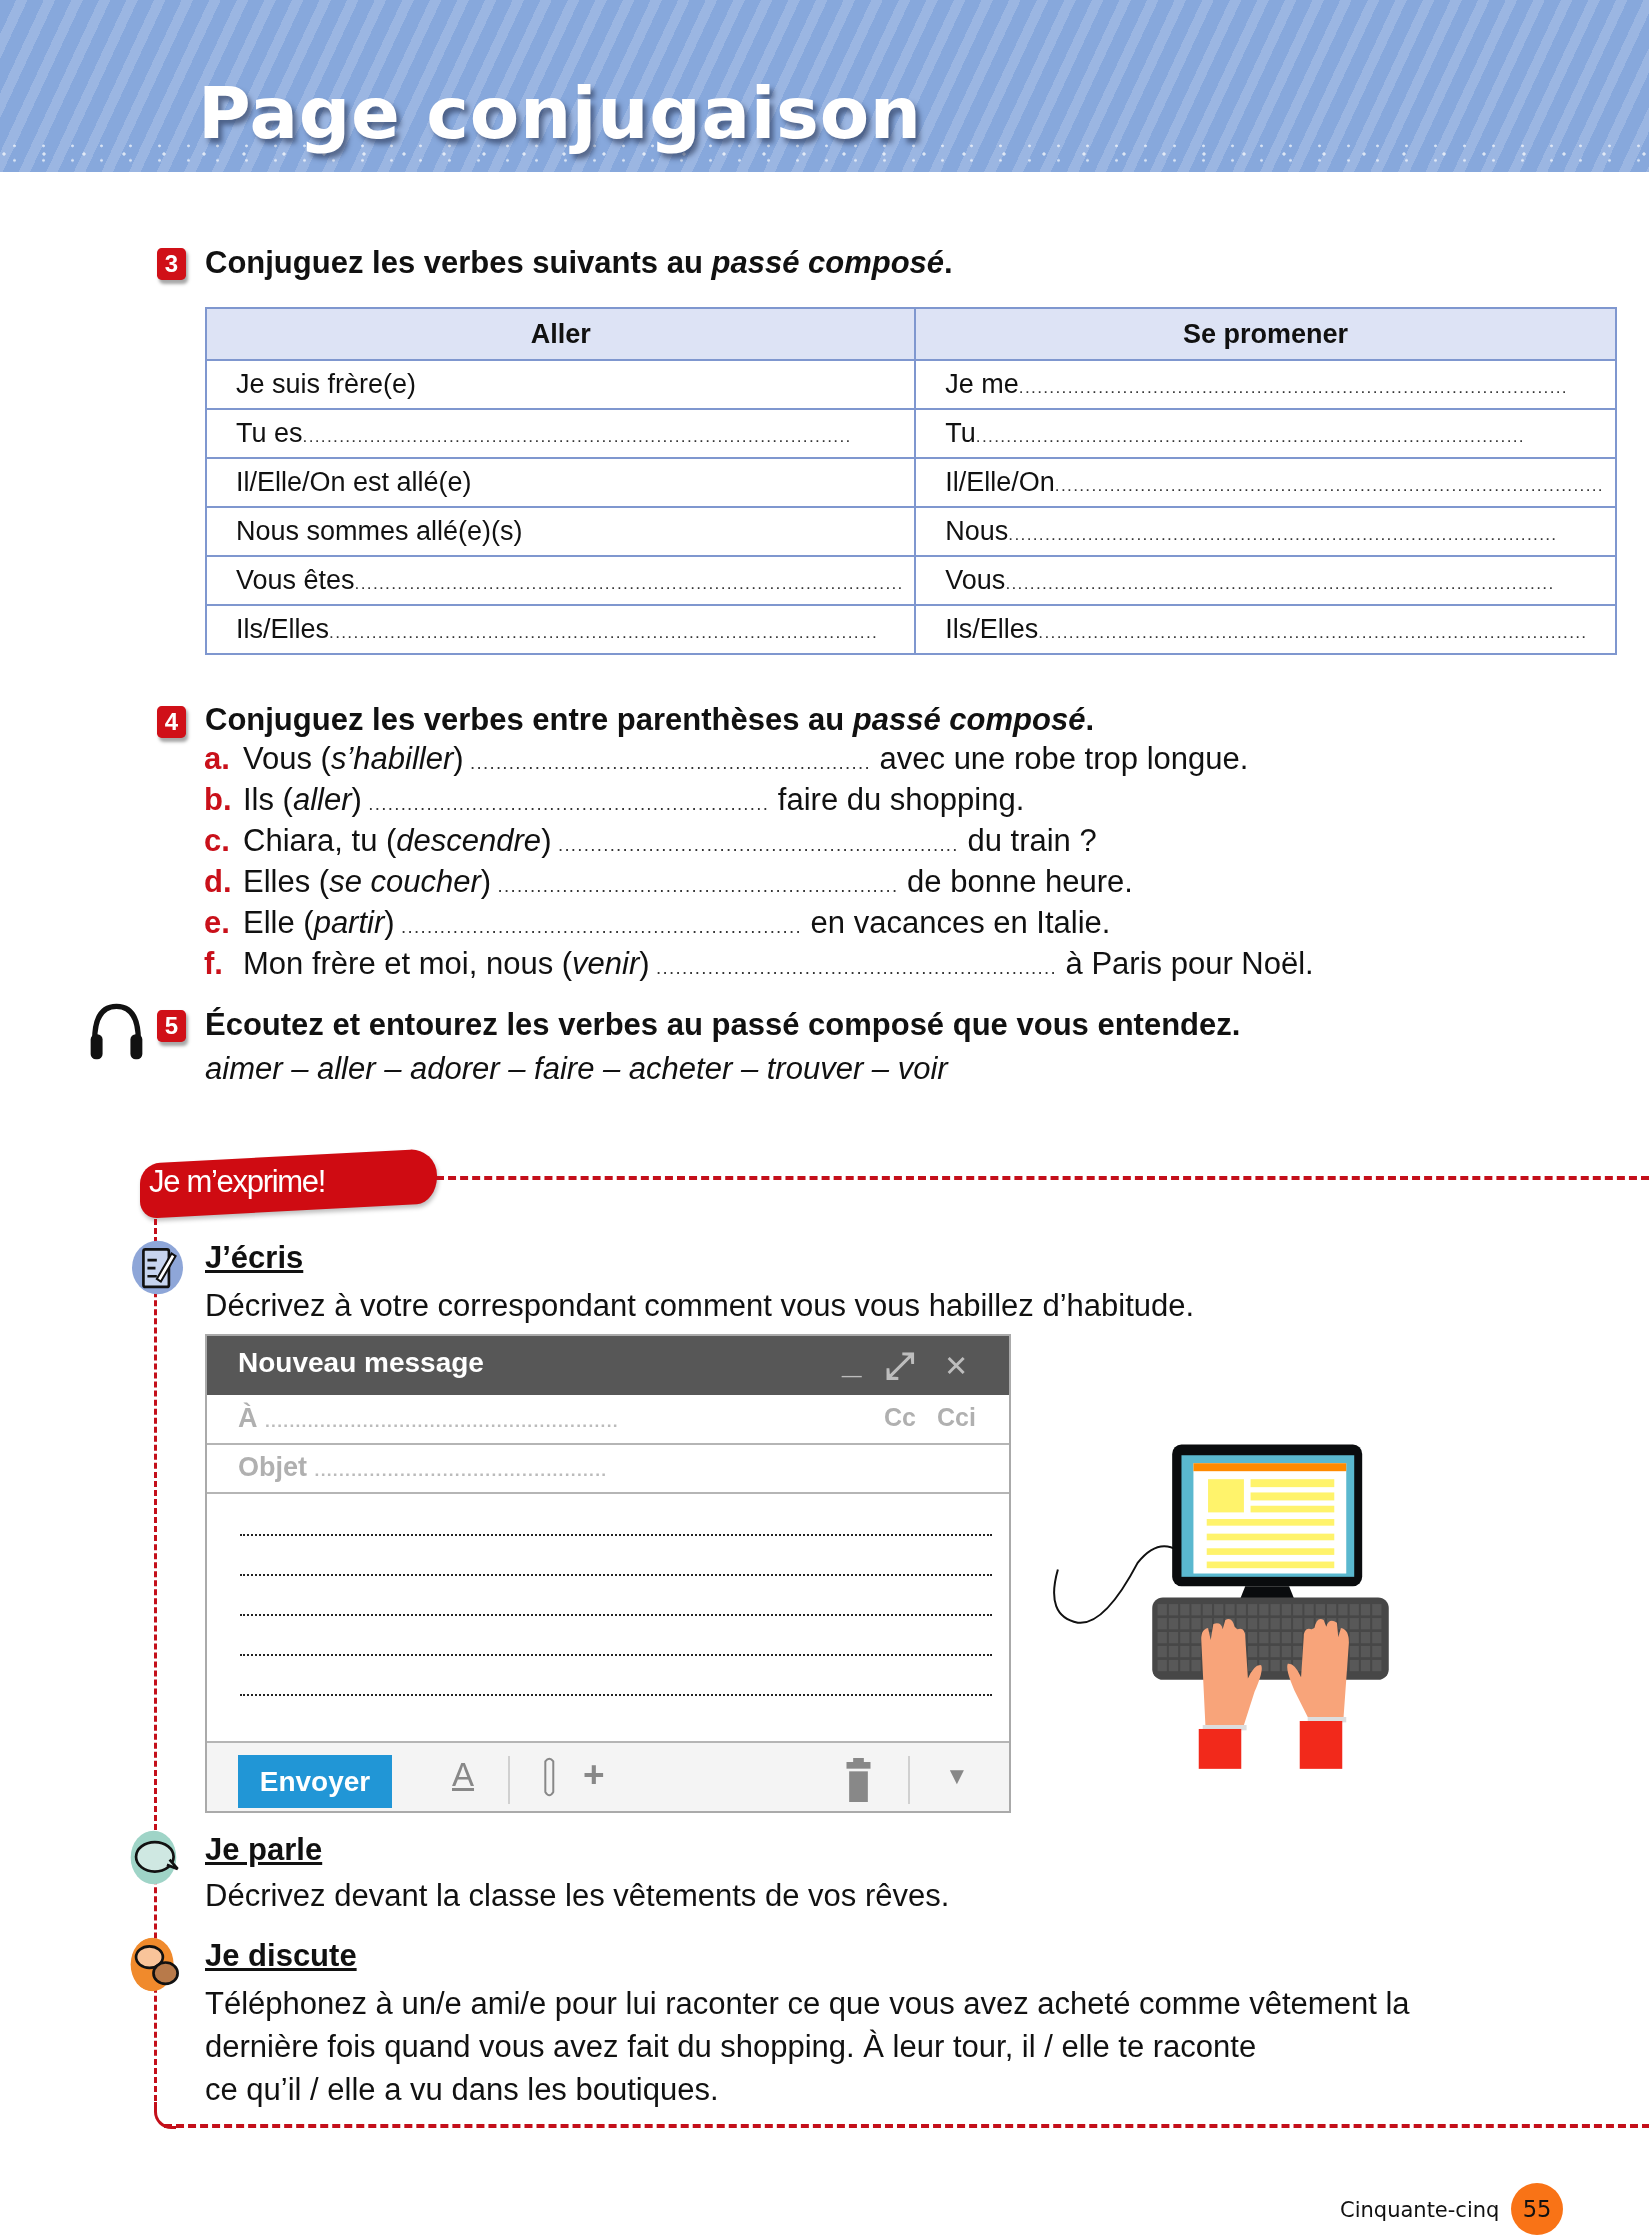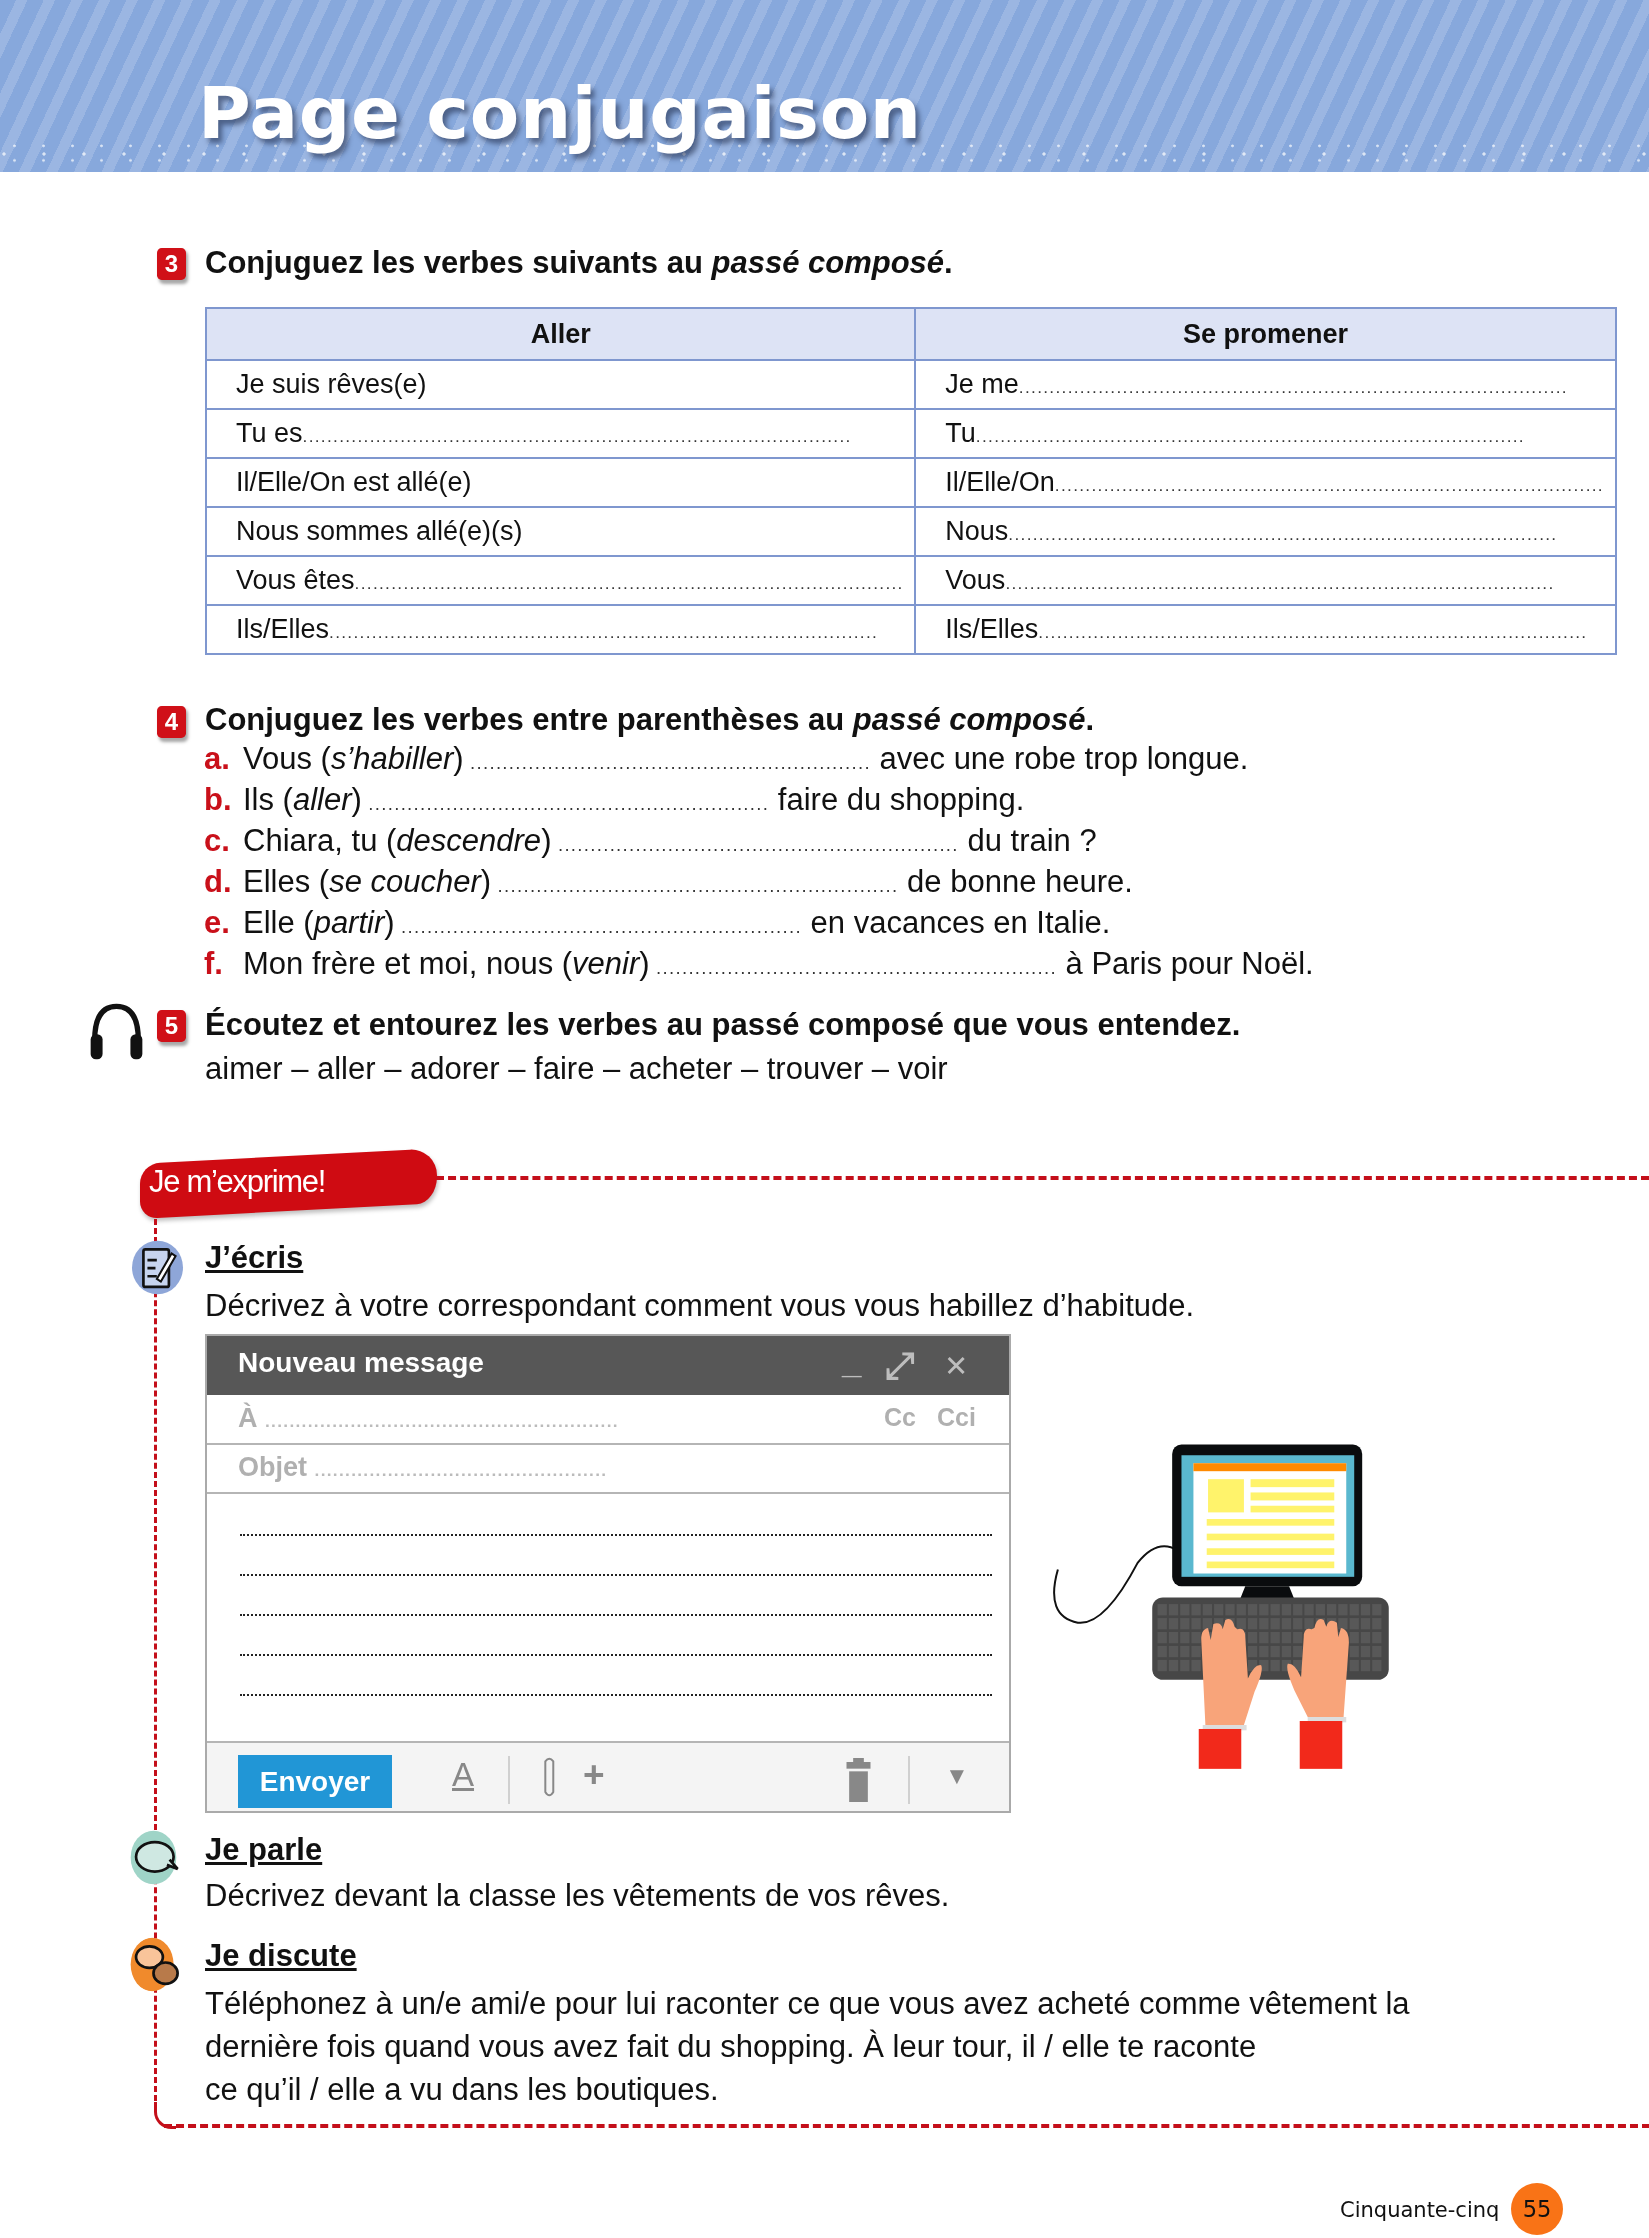--- a/index.html
+++ b/index.html
@@ -32,21 +32,21 @@
   .conj-table td { height:47px; font-size:27px; padding:0 10.6px 0 29px; white-space:nowrap; overflow:hidden; }
   .dots { display:inline-block; color:#333; letter-spacing:1.3px; font-size:17.3px; vertical-align:baseline; }
 
   
   .ex4-list { left:204px; top:738px; }
   .ex4-item { height:41px; font-size:31px; white-space:nowrap; line-height:41px; }
   .ex4-item .letter { color:#c9101a; font-weight:bold; display:inline-block; width:39px; }
   .ex4-item i { font-style:italic; }
   .ex4-item .blank { color:#333; letter-spacing:1.3px; font-size:18.6px; }
 
-  .ex5-verbs { left:205px; top:1051px; font-size:31px; white-space:nowrap; }
+  .ex5-verbs { left:205px; top:1051px; font-size:31px; font-style:italic; white-space:nowrap; }
 
   
   .exprime-tab { left:140px; top:1156px; width:297px; height:55px; background:#cf0b12;
     border-radius:20px 27px 20px 17.3px / 20px 27px 27px 17.3px; transform:skewY(-3deg);
     box-shadow: 1.3px 3.3px 4px rgba(0,0,0,.25); }
   .exprime-label { left:149px; top:1164px; font-size:31px; color:#fff; letter-spacing:-1.3px; }
   .dash-h-top { left:436px; top:1176px; width:1213px; height:0; border-top:4px dashed #c40f1a; }
   .dash-v { left:154px; top:1210px; width:0; height:891px; border-left:3.3px dashed #c40f1a; }
   .dash-h-bot { left:164px; top:2124px; width:1486px; height:0; border-top:4px dashed #c40f1a; }
   .dash-corner { left:154px; top:2102px; width:18.6px; height:24px; border-left:3.3px solid #c40f1a;
@@ -92,21 +92,21 @@
 
 <table class="abs conj-table">
   <thead>
     <tr>
       <th style="width:50%">Aller</th>
       <th>Se promener</th>
     </tr>
   </thead>
   <tbody id="conj-body">
       <tr>
-        <td><span>Je suis rêves(e)</span></td>
+        <td><span>Je suis frère(e)</span></td>
         <td><span>Je me</span><span class="dots"> ..........................................................................................</span></td>
       </tr>
       <tr>
         <td><span>Tu es</span><span class="dots"> ..........................................................................................</span></td>
         <td><span>Tu</span><span class="dots"> ..........................................................................................</span></td>
       </tr>
       <tr>
         <td><span>Il/Elle/On est allé(e)</span></td>
         <td><span>Il/Elle/On</span><span class="dots"> ..........................................................................................</span></td>
       </tr>

